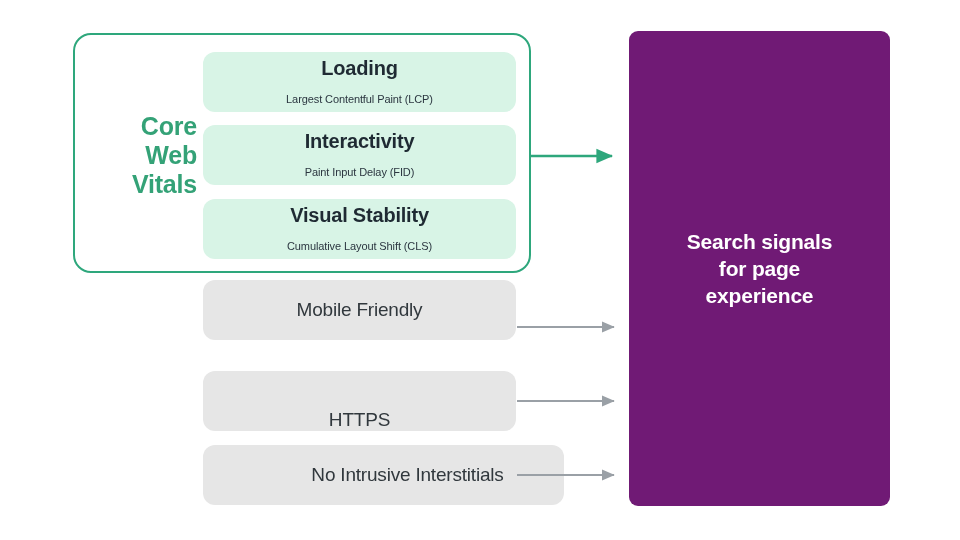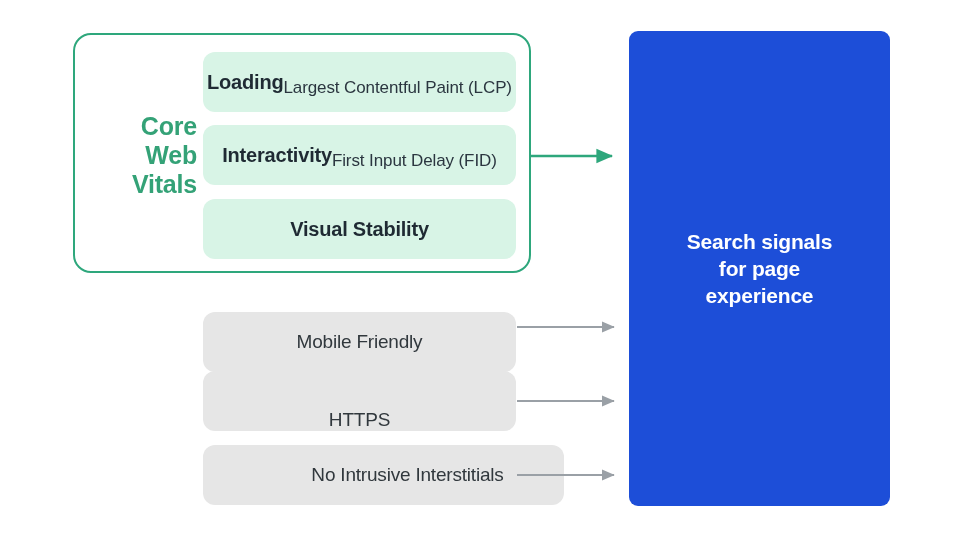--- a/index.html
+++ b/index.html
@@ -51,75 +51,76 @@
 
   
   .metric-card {
     position: absolute;
     left: 203px;
     width: 313px;
     height: 60px;
     background: #D8F4E6;
     border-radius: 12px;
     display: flex;
+    flex-direction: column;
     align-items: center;
     justify-content: center;
   }
   .metric-card.c1 { top: 52px; }
   .metric-card.c2 { top: 125px; }
   .metric-card.c3 { top: 199px; }
 
   .metric-title {
     color: #1F2A33;
     font-size: 20px;
     font-weight: bold;
     line-height: 23px;
     letter-spacing: -0.2px;
   }
   .metric-sub {
     color: #2B3640;
-    font-size: 17px;
+    font-size: 11px;
     font-weight: normal;
     line-height: 16px;
     margin-top: 11px;
     letter-spacing: -0.1px;
   }
 
   
   .gray-box {
     position: absolute;
     left: 203px;
     width: 313px;
     height: 60px;
     background: #E6E6E6;
     border-radius: 12px;
     display: flex;
     align-items: center;
     justify-content: center;
   }
-  .gray-box.g1 { top: 312px; }
+  .gray-box.g1 { top: 280px; }
   .gray-box.g2 { top: 371px; align-items: flex-end; }
   .gray-box.g3 { top: 445px; padding-left: 48px; }
 
   .gray-label {
     color: #31383D;
     font-size: 19px;
     font-weight: normal;
     line-height: 22px;
     letter-spacing: -0.2px;
   }
 
   
   .blue-panel {
     position: absolute;
     left: 629px;
     top: 31px;
     width: 261px;
     height: 475px;
-    background: #1d4ed8;
+    background: #701a75;
     border-radius: 9px;
     display: flex;
     align-items: center;
     justify-content: center;
   }
   .blue-text {
     color: #FFFFFF;
     font-size: 21px;
     font-weight: bold;
     line-height: 27px;
@@ -148,25 +149,26 @@
 Web
 Vitals</div>
 
   <div class="metric-card c1">
     <div class="metric-title">Loading</div>
     <div class="metric-sub">Largest Contentful Paint (LCP)</div>
   </div>
 
   <div class="metric-card c2">
     <div class="metric-title">Interactivity</div>
-    <div class="metric-sub">First Input Delay (FID)</div>
+    <div class="metric-sub">Paint Input Delay (FID)</div>
   </div>
 
   <div class="metric-card c3">
     <div class="metric-title">Visual Stability</div>
+    <div class="metric-sub">Cumulative Layout Shift (CLS)</div>
   </div>
 
   <div class="gray-box g1">
     <div class="gray-label">Mobile Friendly</div>
   </div>
 
   <div class="gray-box g2">
     <div class="gray-label">HTTPS</div>
   </div>
 

